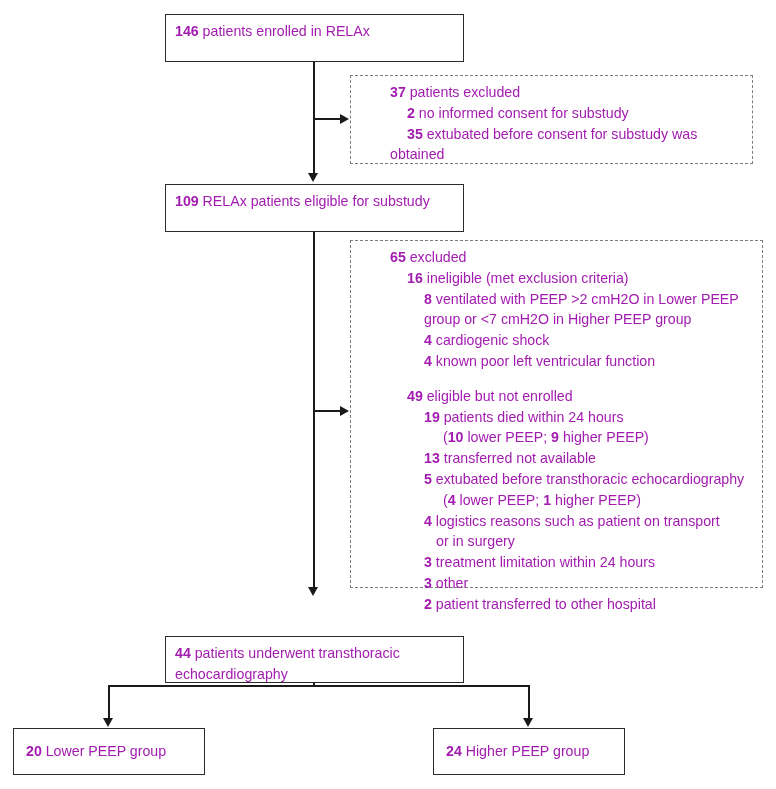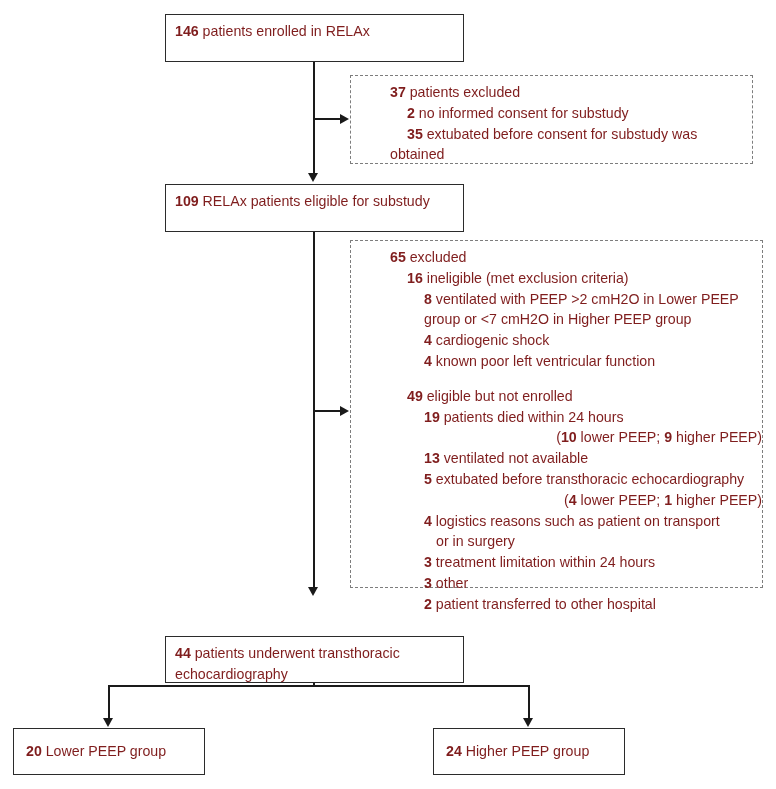--- a/index.html
+++ b/index.html
@@ -21,21 +21,21 @@
   }
 
   
   .box {
     position: absolute;
     box-sizing: border-box;
     background: #ffffff;
     border: 1.3px solid #2b2b2b;
     font-size: 14.2px;
     line-height: 20.8px;
-    color: #7f1d1d;
+    color: #a21caf;
   }
   .box .pad {
     padding: 6px 0 0 9px;
   }
   .box.dashed {
     border: 1.1px dashed #7d7d7d;
     padding-left: 30px;
   }
   .num {
     font-weight: bold;
@@ -58,21 +58,21 @@
     align-items: center;
   }
   .armbox .pad {
     padding: 0 0 0 12px;
   }
 
   
   .lvl0 { padding-left: 0px;  }
   .lvl1 { padding-left: 17px; }
   .lvl2 { padding-left: 34px; }
-  .lvl3 { padding-left: 53px; text-align: right; }
+  .lvl3 { padding-left: 53px; }
   .gap   { height: 14px; }
 
   .line { white-space: nowrap; }
 
   
   .vline {
     position: absolute;
     width: 1.6px;
     background: #1a1a1a;
   }
@@ -162,21 +162,21 @@
         <div class="line lvl0"><span class="num">65</span><span> excluded</span></div>
         <div class="line lvl1"><span class="num">16</span><span> ineligible (met exclusion criteria)</span></div>
         <div class="line lvl2"><span class="num">8</span><span> ventilated with PEEP &gt;2 cmH2O in Lower PEEP</span></div>
         <div class="line lvl2"><span>group or  &lt;7 cmH2O in Higher PEEP group</span></div>
         <div class="line lvl2"><span class="num">4</span><span> cardiogenic shock</span></div>
         <div class="line lvl2"><span class="num">4</span><span> known poor left ventricular function</span></div>
         <div class="gap"></div>
         <div class="line lvl1"><span class="num">49</span><span> eligible but not enrolled</span></div>
         <div class="line lvl2"><span class="num">19</span><span> patients died within 24 hours</span></div>
         <div class="line lvl3"><span>(</span><span class="num">10</span><span> lower PEEP; </span><span class="num">9</span><span> higher PEEP)</span></div>
-        <div class="line lvl2"><span class="num">13</span><span> ventilated not available</span></div>
+        <div class="line lvl2"><span class="num">13</span><span> transferred not available</span></div>
         <div class="line lvl2"><span class="num">5</span><span> extubated before transthoracic echocardiography</span></div>
         <div class="line lvl3"><span>(</span><span class="num">4</span><span> lower PEEP; </span><span class="num">1</span><span> higher PEEP)</span></div>
         <div class="line lvl2"><span class="num">4</span><span> logistics reasons such as patient on transport</span></div>
         <div class="line lvl2" style="padding-left: 46px;"><span>or in surgery</span></div>
         <div class="line lvl2"><span class="num">3</span><span> treatment limitation within 24 hours</span></div>
         <div class="line lvl2"><span class="num">3</span><span> other</span></div>
         <div class="line lvl2"><span class="num">2</span><span> patient transferred to other hospital</span></div>
       </div>
   </div>
 

